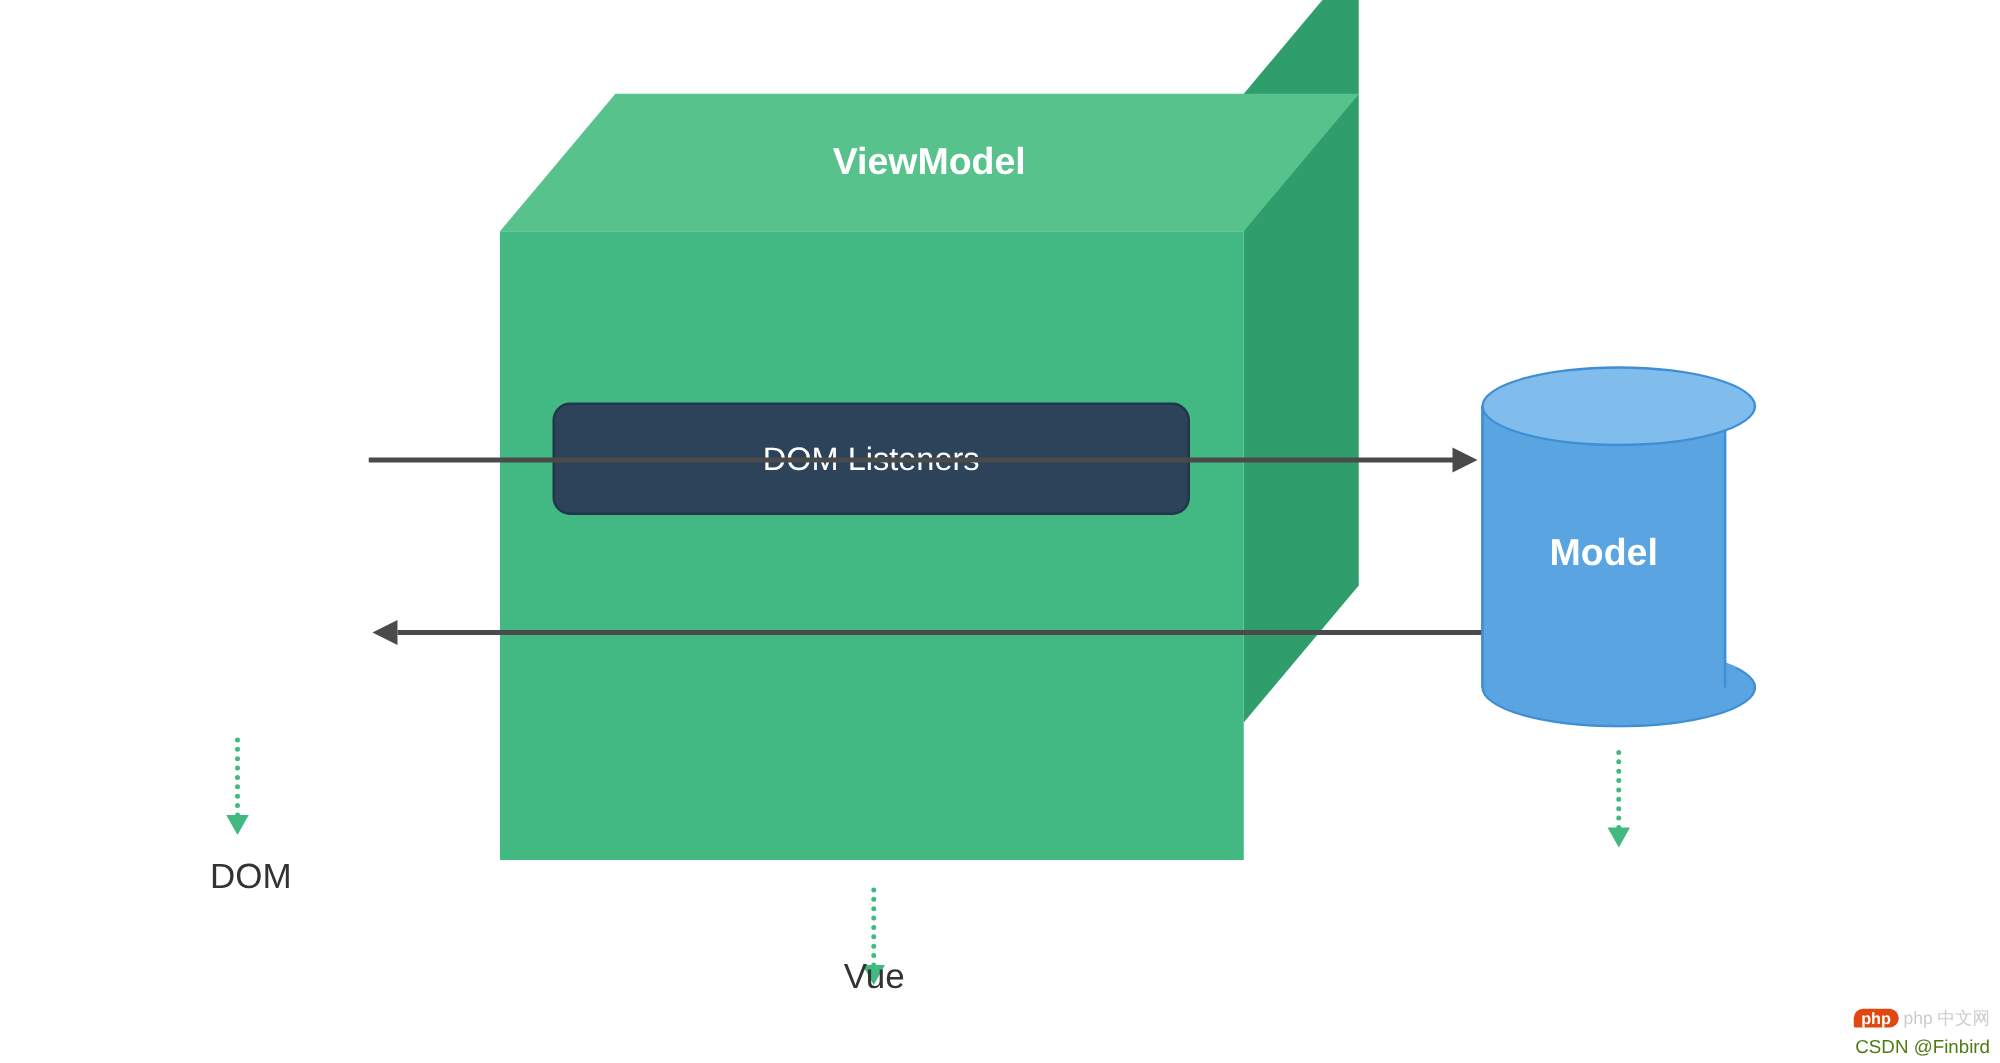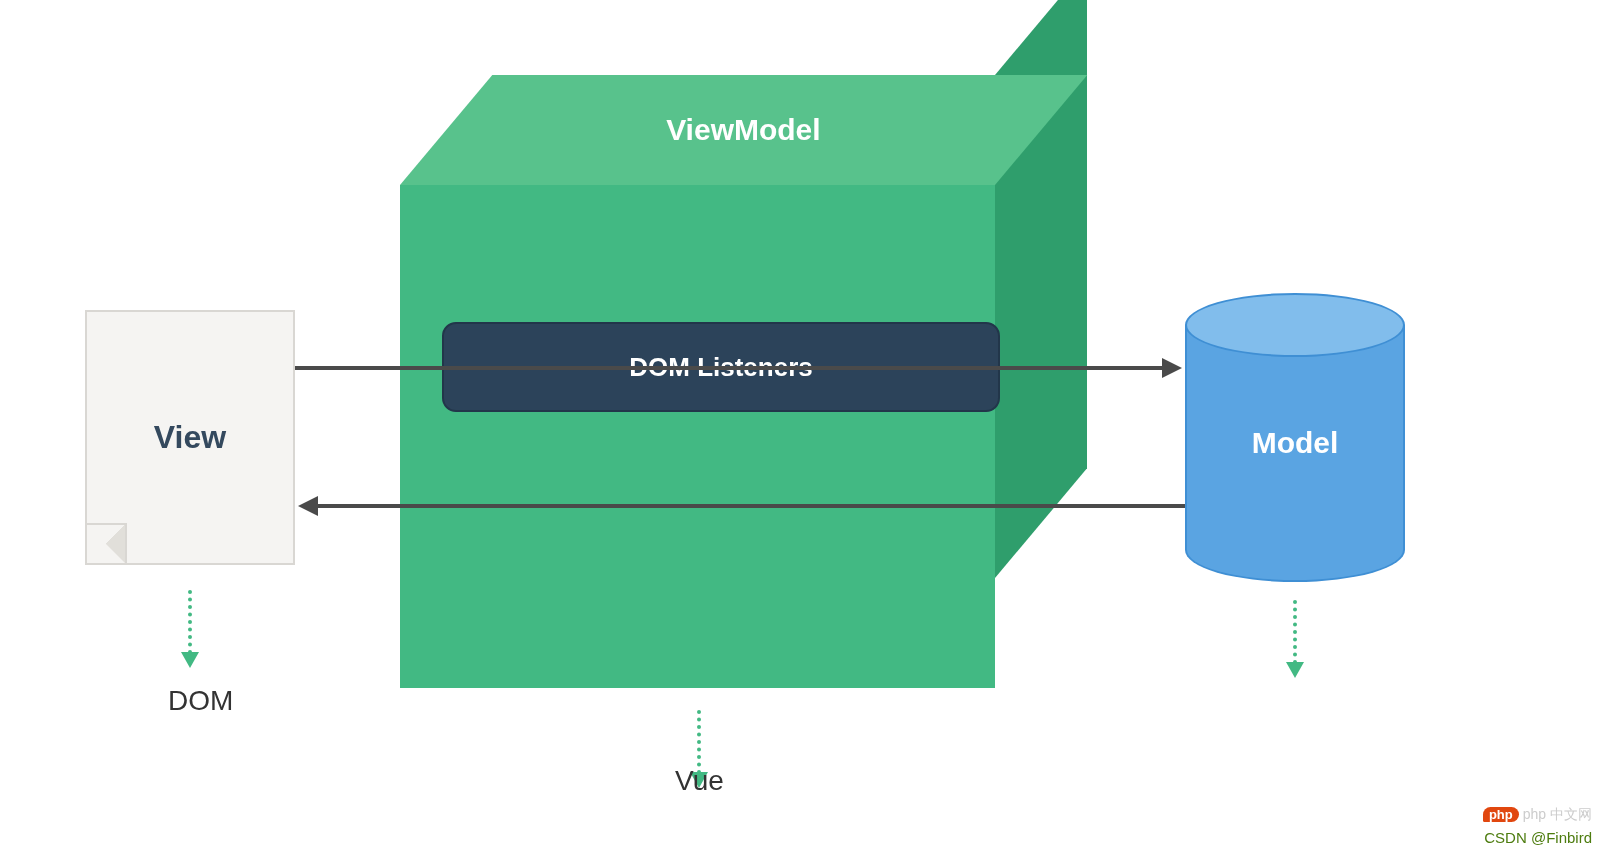--- a/index.html
+++ b/index.html
@@ -34,30 +34,30 @@
     background: #2f9e6c;
     transform: skewY(-50deg); transform-origin: top left;
   }
   .cube-front {
     position: absolute; left: 400px; top: 185px; width: 595px; height: 503px;
     background: #42b983;
   }
 
   
   .pill {
-    position: absolute; left: 442px; width: 558px; height: 90px; border-radius: 14px;
+    position: absolute; left: 442px; width: 510px; height: 90px; border-radius: 14px;
     display: flex; align-items: center; justify-content: center;
-    font-size: 26px; font-weight: 700;
+    font-size: 26px; font-weight: 400;
   }
   .pill.dark { top: 322px; background: #2c435a; color: #fff; border: 2px solid #22364a; }
   .pill.gold { top: 460px; background: #f6c94a; color: #2c435a; border: 2px solid #e9ba2f; }
 
   
   .cyl-body {
-    position: absolute; left: 1185px; top: 325px; width: 220px; height: 225px;
+    position: absolute; left: 1185px; top: 325px; width: 196px; height: 225px;
     background: #5aa4e2; border-left: 2px solid #3f8fd4; border-right: 2px solid #3f8fd4;
     display: flex; align-items: center; justify-content: center;
   }
   .cyl-top {
     position: absolute; left: 1185px; top: 293px; width: 220px; height: 64px;
     background: #81bdec; border: 2px solid #3f8fd4; border-radius: 50%;
     z-index: 2;
   }
   .cyl-bottom {
     position: absolute; left: 1185px; top: 518px; width: 220px; height: 64px;
@@ -87,23 +87,20 @@
   
   .wm { position: absolute; right: 8px; bottom: 4px; font-size: 15px; color: #4d7c0f; }
   .wm2 { position: absolute; right: 8px; bottom: 26px; font-size: 14px; color: #ccc; }
   .php-badge { display:inline-block; background:#e1470f; color:#fff; border-radius:10px 10px 10px 2px; padding:0 6px; font-weight:700; font-size:13px; margin-right:4px;}
 </style>
 </head>
 <body>
 
 <div class="stage">
 
-  <div class="paper">
-    <span class="paper-label">View</span>
-  </div>
 
   <div class="cube-side"></div>
   <div class="cube-top">
     <span class="cube-top-label">ViewModel</span>
   </div>
   <div class="cube-front"></div>
 
   <div class="pill dark">
     <span>DOM Listeners</span>
   </div>

